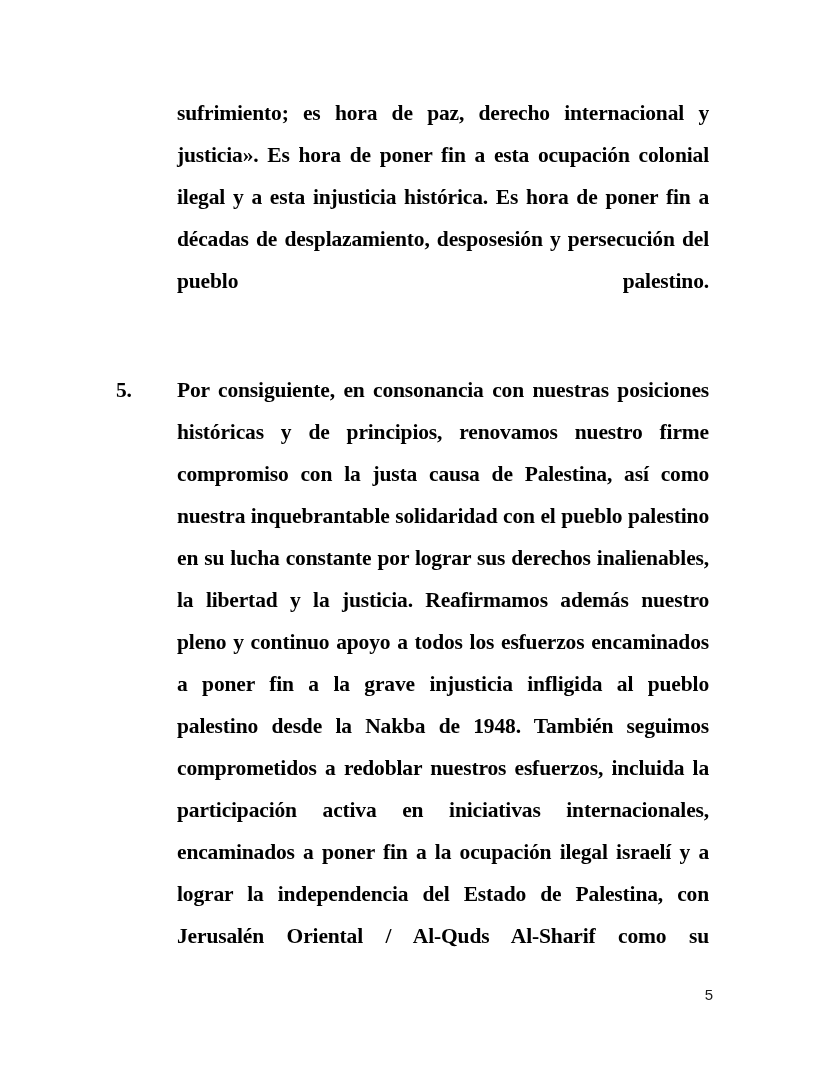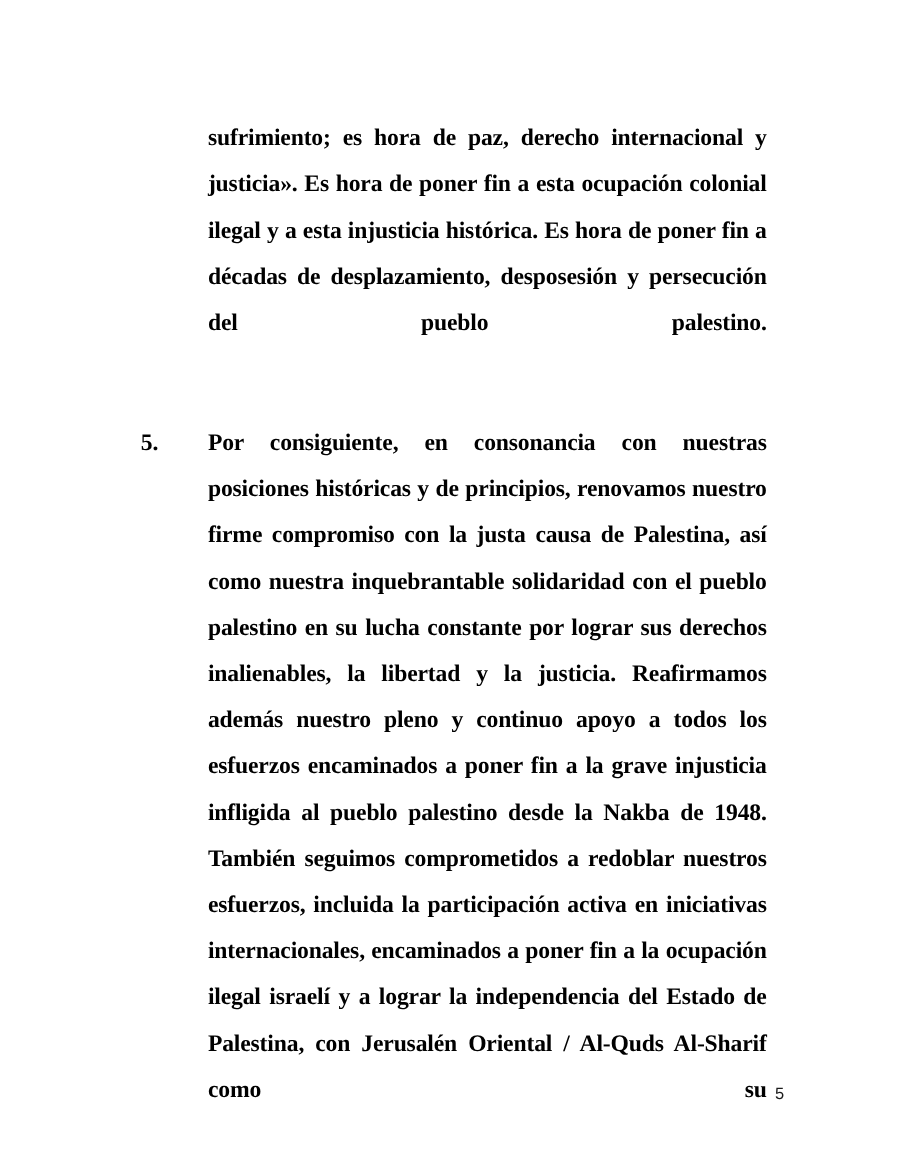--- a/index.html
+++ b/index.html
@@ -33,21 +33,21 @@
   }
 
   .para {
     position: relative;
     font-size: 21.5px;
     line-height: 42px;
     font-weight: bold;
     text-align: justify;
     text-justify: inter-word;
     color: #000000;
-    margin: 16px;
+    margin: 4px;
     padding-left: 61px;   
     box-sizing: border-box;
     letter-spacing: -0.15px;
     -webkit-font-smoothing: none;
   }
 
   .para + .para {
     margin-top: 25px;
   }
 

